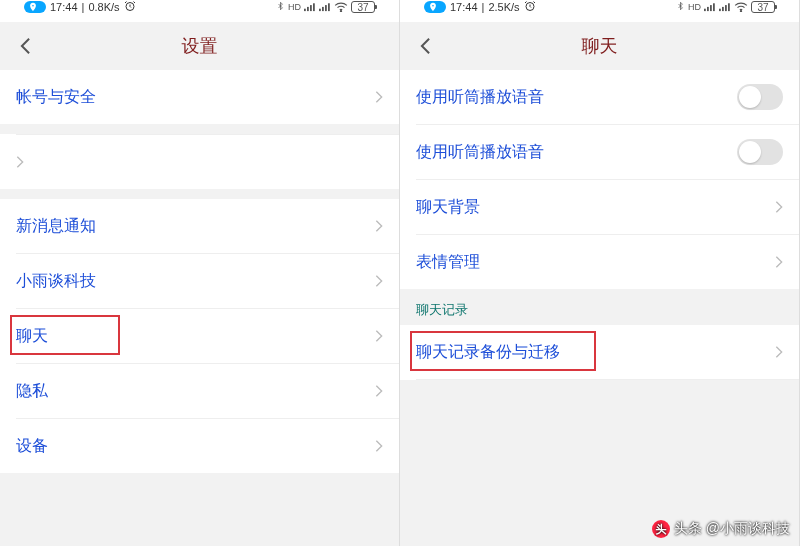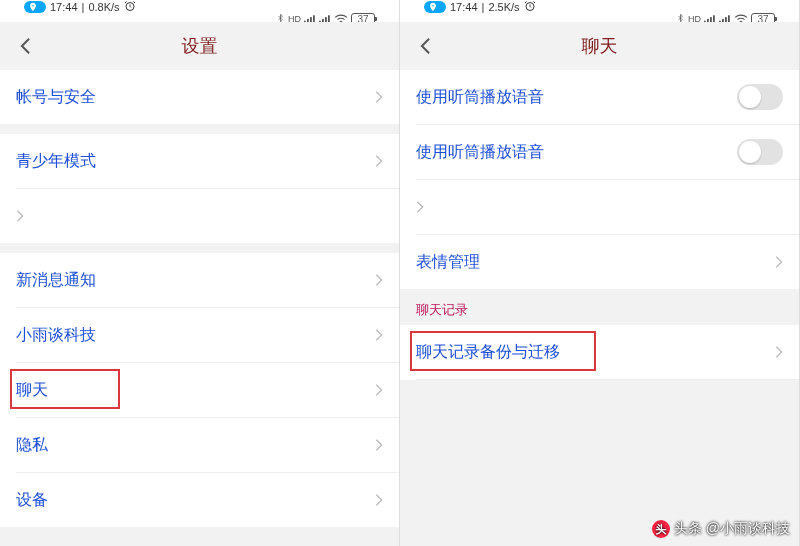--- a/index.html
+++ b/index.html
@@ -26,21 +26,21 @@
     height: 22px;
     display: flex;
     align-items: flex-start;
     justify-content: space-between;
     padding: 0 24px;
     font-size: 11px;
     color: #333;
     background: #fff;
   }
   .status-left { display: flex; align-items: center; gap: 4px; }
-  .status-right { display: flex; align-items: center; gap: 3px; margin-top: 12px; }
+  .status-right { display: flex; align-items: center; gap: 3px; }
   .loc-pill {
     background: #09a6ff;
     color: #fff;
     border-radius: 9px;
     padding: 1px 8px 1px 4px;
     display: flex;
     align-items: center;
     gap: 2px;
     font-size: 10px;
   }
@@ -126,21 +126,21 @@
     width: 22px;
     height: 22px;
     background: #fff;
     border-radius: 50%;
     box-shadow: 0 1px 2px rgba(0,0,0,0.2);
   }
 
   .section-header {
     padding: 12px 16px 6px;
     font-size: 13px;
-    color: #be185d;
+    color: #0f766e;
     background: #f2f2f2;
   }
 
   .highlight-box {
     position: absolute;
     border: 2px solid #d9363e;
     pointer-events: none;
   }
 
   .watermark {
@@ -221,28 +221,20 @@
       <span class="label">帐号与安全</span>
       <span class="chev">
           <svg viewBox="0 0 12 20" fill="none" stroke="currentColor" stroke-width="2">
             <path d="M2 2l8 8-8 8"></path>
           </svg>
         </span>
     </div>
   </div>
   <div class="gap"></div>
   <div class="list">
-    <div class="row">
-      <span class="label">青少年模式</span>
-      <span class="chev">
-          <svg viewBox="0 0 12 20" fill="none" stroke="currentColor" stroke-width="2">
-            <path d="M2 2l8 8-8 8"></path>
-          </svg>
-        </span>
-    </div>
     <div class="gap-thin"></div>
     <div class="row">
       <span class="chev">
           <svg viewBox="0 0 12 20" fill="none" stroke="currentColor" stroke-width="2">
             <path d="M2 2l8 8-8 8"></path>
           </svg>
         </span>
     </div>
   </div>
   <div class="gap"></div>
@@ -352,20 +344,21 @@
       <span class="label">使用听筒播放语音</span>
       <span class="toggle"></span>
     </div>
     <div class="gap-thin"></div>
     <div class="row">
       <span class="label">使用听筒播放语音</span>
       <span class="toggle"></span>
     </div>
     <div class="gap-thin"></div>
     <div class="row">
+      <span class="label">聊天背景</span>
       <span class="chev">
           <svg viewBox="0 0 12 20" fill="none" stroke="currentColor" stroke-width="2">
             <path d="M2 2l8 8-8 8"></path>
           </svg>
         </span>
     </div>
     <div class="gap-thin"></div>
     <div class="row">
       <span class="label">表情管理</span>
       <span class="chev">

